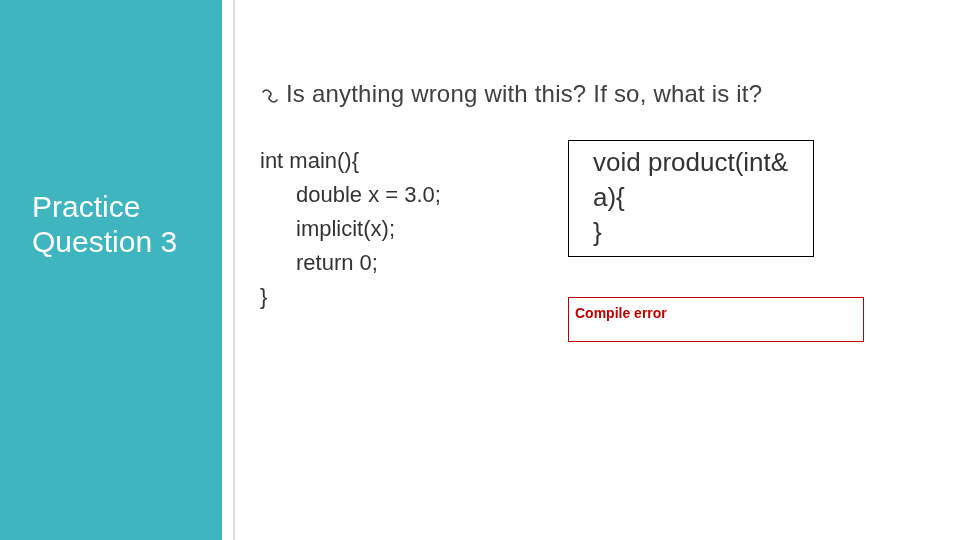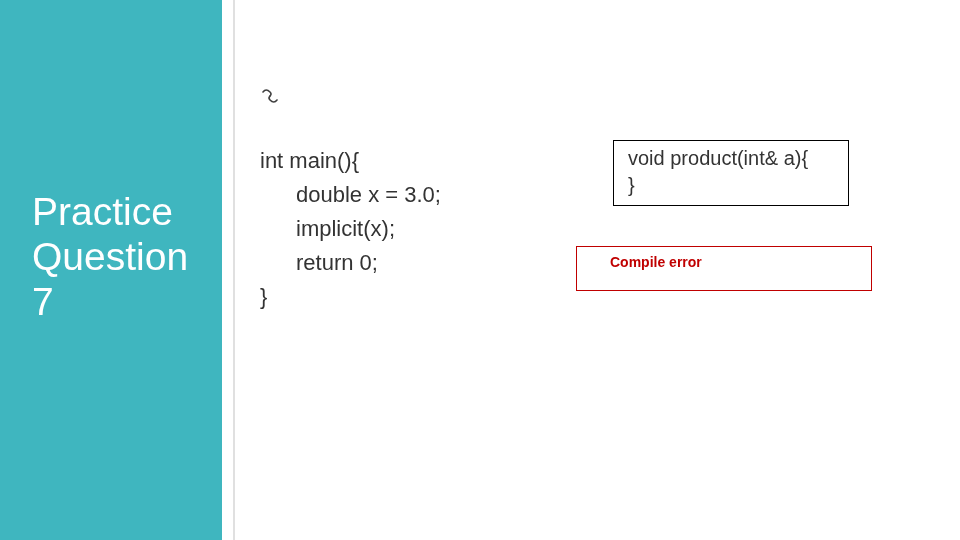--- a/index.html
+++ b/index.html
@@ -33,21 +33,21 @@
     background: #fff;
     border-right: 2px solid #e0e0e0;
   }
   .title-box {
     position: absolute;
     left: 32px;
     top: 190px;
     width: 170px;
     color: #fff;
     font-family: "Candara", "Segoe UI Light", sans-serif;
-    font-size: 39px;
+    font-size: 30px;
     line-height: 1.15;
     font-weight: 400;
   }
   .content {
     position: absolute;
     left: 260px;
     top: 80px;
     right: 30px;
   }
   .question-line {
@@ -61,78 +61,77 @@
     display: inline-block;
     vertical-align: middle;
     margin-right: 6px;
   }
   .bullet-icon svg {
     display: block;
   }
   .code-area {
     display: flex;
     align-items: flex-start;
-    gap: 36px;
+    gap: 28px;
     font-family: "Candara", "Segoe UI", sans-serif;
     font-size: 22px;
     color: #333;
     line-height: 1.55;
   }
   .main-code {
     flex: 0 0 280px;
   }
   .main-code .ind1 { padding-left: 36px; }
   .right-col {
     flex: 1;
     margin-top: -4px;
   }
   .func-box {
     border: 1.5px solid #000;
-    padding: 4px 10px 6px 14px;
-    font-size: 20px;
+    padding: 4px 10px 6px 24px;
+    font-size: 26px;
     width: 210px;
     line-height: 1.35;
-    margin-left: 37px;
   }
   .func-box .ind1 { padding-left: 20px; }
   .answer-box {
     border: 1.5px solid #c00000;
     margin-top: 40px;
     padding: 6px 8px 10px 6px;
     font-family: "Segoe UI", sans-serif;
     font-size: 14px;
     font-weight: 600;
     color: #c00000;
     line-height: 1.35;
     width: 280px;
   }
-  .answer-box .ans1 { margin-bottom: 8px; margin-left: 27px; }
+  .answer-box .ans1 { margin-bottom: 8px; }
 </style>
 </head>
 <body>
 
 <div class="slide">
 
   <div class="sidebar"></div>
   <div class="sidebar-stripe"></div>
 
   <div class="title-box">
     <div>Practice</div>
-    <div>Question 7</div>
+    <div>Question 3</div>
   </div>
 
   <div class="content">
 
     <div class="question-line">
       <span class="bullet-icon">
         <svg width="20" height="14" viewBox="0 0 20 14">
           <path d="M3 3 Q6 -1 10 3 Q12 5 10 7" stroke="#404040" stroke-width="1.6" fill="none" stroke-linecap="round"></path>
           <path d="M17 11 Q14 15 10 11 Q8 9 10 7" stroke="#404040" stroke-width="1.6" fill="none" stroke-linecap="round"></path>
         </svg>
-      </span>
+      </span><span>Is anything wrong with this? If so, what is it?</span>
     </div>
 
     <div class="code-area">
 
       <div class="main-code">
         <div>int main(){</div>
         <div class="ind1">double x = 3.0;</div>
         <div class="ind1">implicit(x);</div>
         <div class="ind1">return 0;</div>
         <div>}</div>

